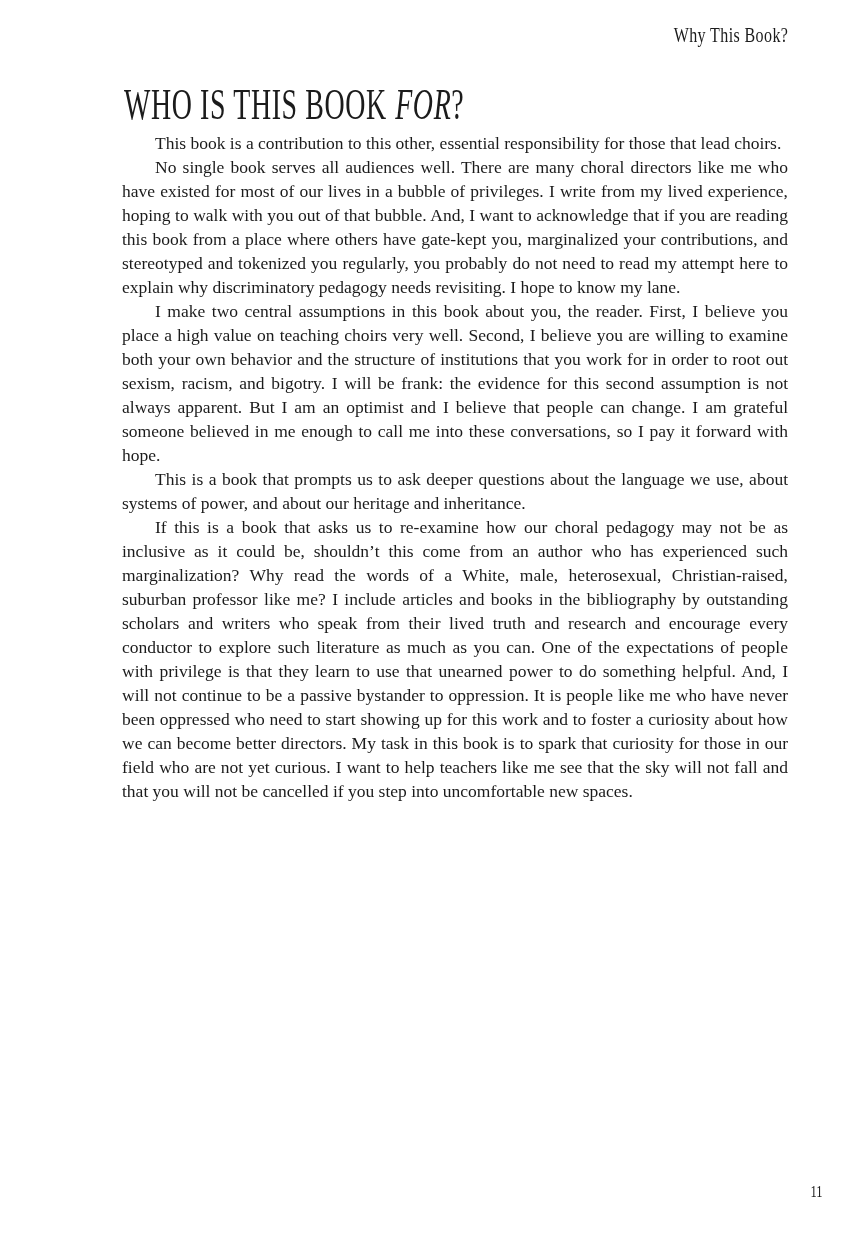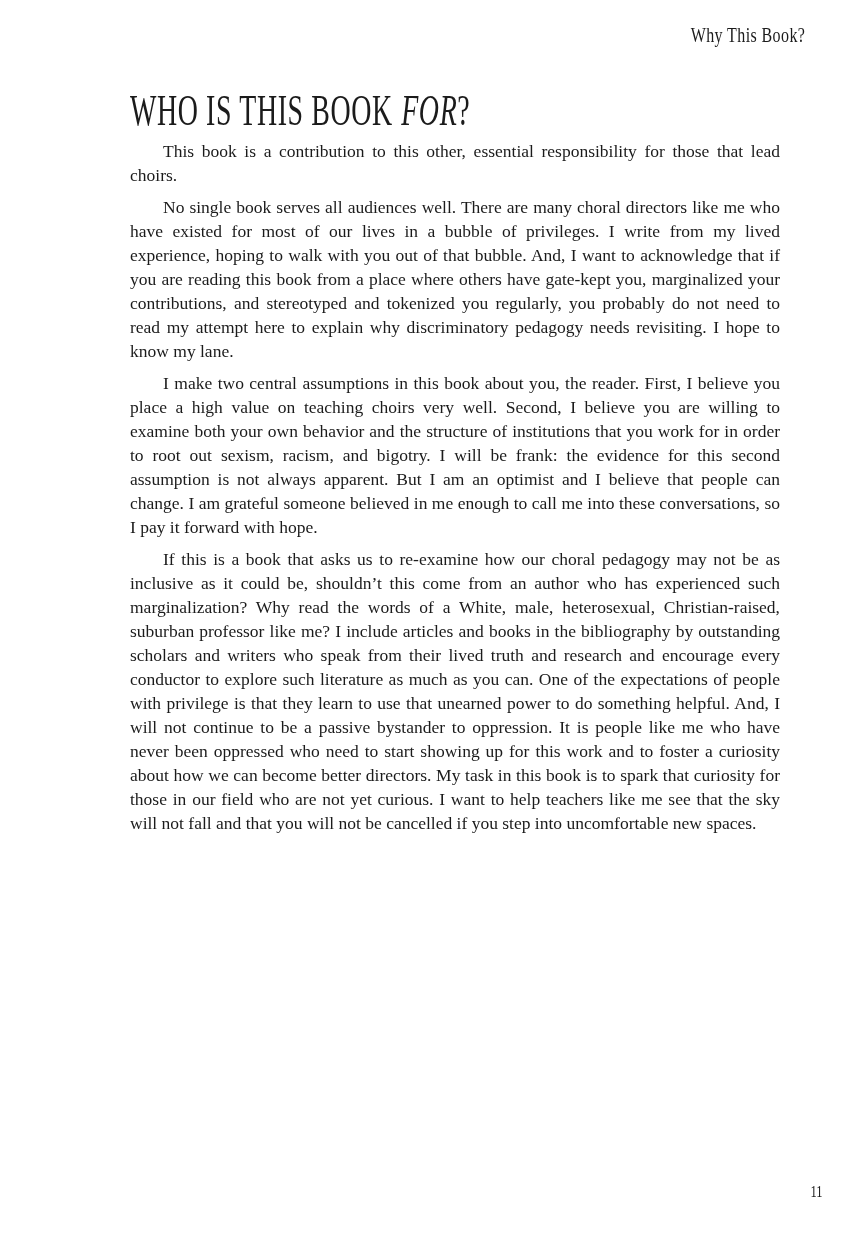--- a/index.html
+++ b/index.html
@@ -13,36 +13,36 @@
     overflow: hidden;
   }
   .page {
     position: absolute;
     inset: 0;
   }
   
   .running-header {
     position: absolute;
     top: 24px;
-    right: 59px;
+    right: 76px;
     font-size: 20px;
     white-space: nowrap;
   }
   .running-header .condensed {
     display: inline-block;
     transform: scaleX(0.80);
     transform-origin: 100% 50%;
     letter-spacing: 0.5px;
   }
   
   .headline {
     position: absolute;
     top: 80px;
     left: 122px;
-    margin: 8px;
+    margin: 2px;
     font-size: 45px;
     font-weight: normal;
     white-space: nowrap;
     line-height: 1;
   }
   .headline .condensed {
     display: inline-block;
     transform: scaleX(0.62);
     transform-origin: 0 50%;
     letter-spacing: 1px;
@@ -55,21 +55,21 @@
   .body-text {
     position: absolute;
     top: 131px;
     left: 122px;
     width: 666px;
     font-size: 17.5px;
     line-height: 24px;
     text-align: justify;
   }
   .body-text p {
-    margin: 8px;
+    margin: 0;
     padding: 0;
     text-indent: 33px;
   }
   
   .folio {
     position: absolute;
     top: 1183px;
     right: 42px;
     font-size: 16px;
   }
@@ -91,20 +91,21 @@
   <h1 class="headline">
     <span class="condensed">
       <span>WHO IS THIS BOOK</span><span class="emph">FOR</span><span>?</span>
     </span>
   </h1>
 
   <div class="body-text">
     <p>This book is a contribution to this other, essential responsibility for those that lead choirs.</p>
     <p>No single book serves all audiences well.  There are many choral directors like me who have existed for most of our lives in a bubble of privileges.  I write from my lived experience, hoping to walk with you out of that bubble. And, I want to acknowledge that if you are reading this book from a place where others have gate-kept you, marginalized your contributions, and stereotyped and tokenized you regularly, you probably do not need to read my attempt here to explain why discriminatory pedagogy needs revisiting.  I hope to know my lane.</p>
     <p>I make two central assumptions in this book about you, the reader. First, I believe you place a high value on teaching choirs very well. Second, I believe you are willing to examine both your own behavior and the structure of institutions that you work for in order to root out sexism, racism, and bigotry. I will be frank: the evidence for this second assumption is not always apparent. But I am an optimist and I believe that people can change. I am grateful someone believed in me enough to call me into these conversations, so I pay it forward with hope.</p>
+    <p>This is a book that prompts us to ask deeper questions about the language we use, about systems of power, and about our heritage and inheritance.</p>
     <p>If this is a book that asks us to re-examine how our choral pedagogy may not be as inclusive as it could be, shouldn’t this come from an author who has experienced such marginalization? Why read the words of a White, male, heterosexual, Christian-raised, suburban professor like me? I include articles and books in the bibliography by outstanding scholars and writers who speak from their lived truth and research and encourage every conductor to explore such literature as much as you can. One of the expectations of people with privilege is that they learn to use that unearned power to do something helpful. And, I will not continue to be a passive bystander to oppression. It is people like me who have never been oppressed who need to start showing up for this work and to foster a curiosity about how we can become better directors. My task in this book is to spark that curiosity for those in our field who are not yet curious. I want to help teachers like me see that the sky will not fall and that you will not be cancelled if you step into uncomfortable new spaces.</p>
   </div>
 
   <div class="folio">
     <span class="condensed">11</span>
   </div>
 
 </div>
 
 </body></html>

